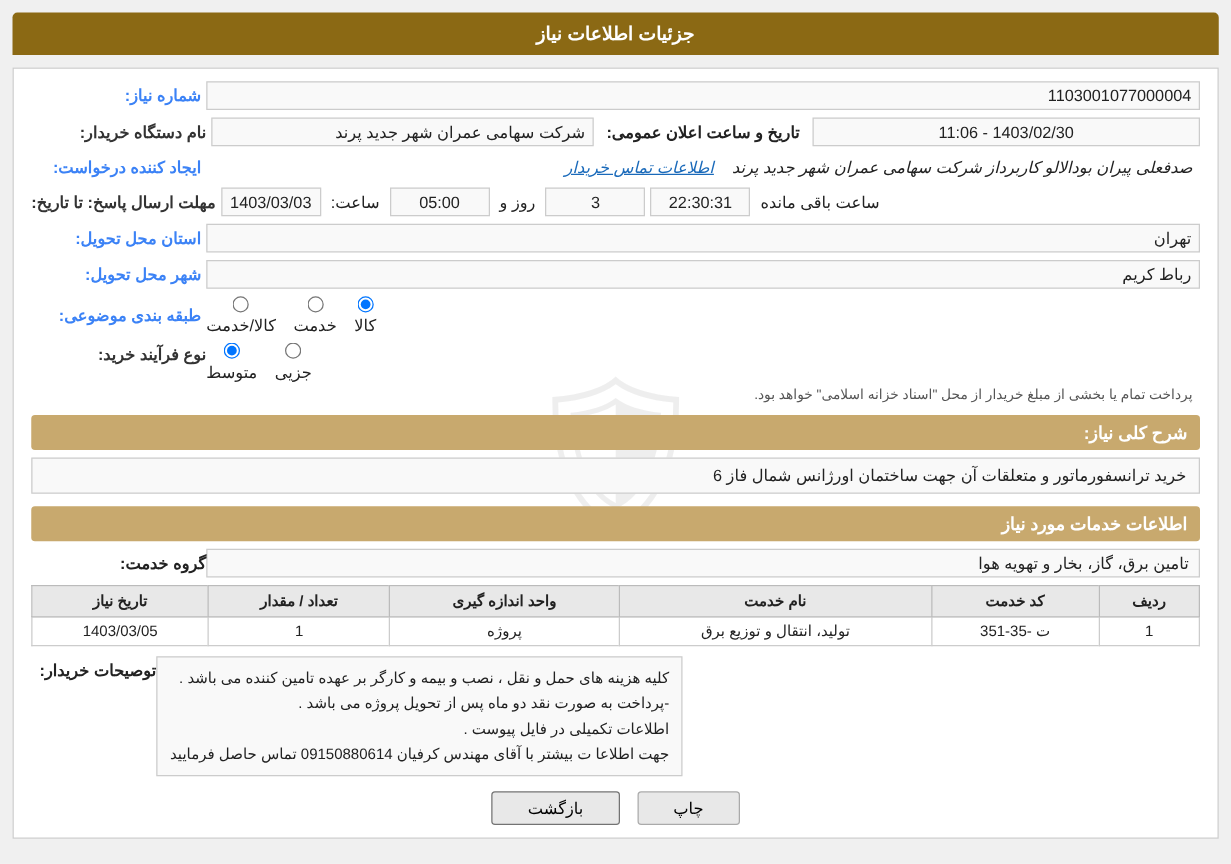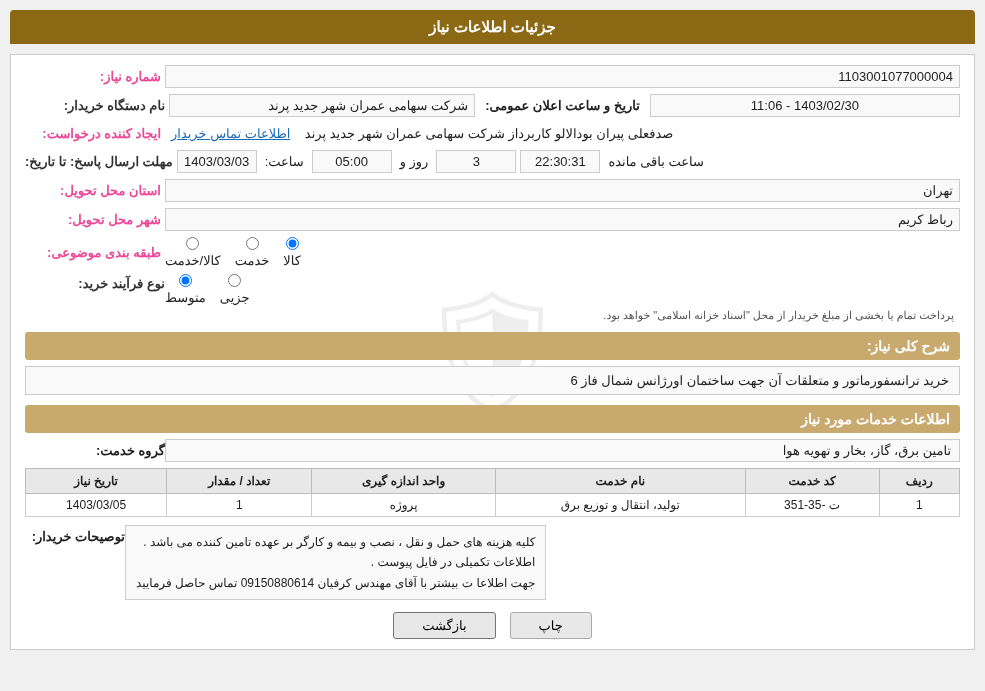--- a/index.html
+++ b/index.html
@@ -36,35 +36,36 @@
       display: flex;
       align-items: center;
       margin-bottom: 6px;
       flex-direction: row-reverse;
     }
     .form-label {
       min-width: 140px;
       text-align: right;
       padding-right: 4px;
       font-weight: bold;
-      color: #ec4899;
+      color: #3b82f6;
       flex-shrink: 0;
     }
     .form-value {
       flex: 1;
       background: #f9f9f9;
       border: 1px solid #ccc;
       padding: 3px 6px;
       min-height: 22px;
       text-align: right;
     }
     .form-value-plain {
       flex: 1;
       padding: 3px 6px;
-      text-align: left;
+      text-align: right;
+      font-style: italic;
     }
     .date-row {
       display: flex;
       align-items: center;
       margin-bottom: 6px;
       flex-direction: row-reverse;
       gap: 4px;
     }
     .date-label {
       min-width: 140px;
@@ -368,20 +369,21 @@
       <td>1</td>
       <td>1403/03/05</td>
     </tr>
           </tbody>
       </table>
 
       <div class="desc-row">
         <div class="desc-label">توصیحات خریدار:</div>
         <div class="desc-box" id="buyer-desc-content">
             <div>کلیه هزینه های حمل و نقل ، نصب و بیمه و کارگر بر عهده تامین کننده  می باشد .</div>
+            <div>-پرداخت به صورت نقد دو ماه پس از تحویل پروژه  می باشد .</div>
             <div>اطلاعات تکمیلی در فایل پیوست .</div>
             <div>جهت اطلاعا ت بیشتر با آقای مهندس کرفیان  09150880614 تماس حاصل فرمایید</div>
           </div>
       </div>
 
       <div class="btn-row">
         <button class="btn-print">چاپ</button>
         <button class="btn-back">بازگشت</button>
       </div>
 

